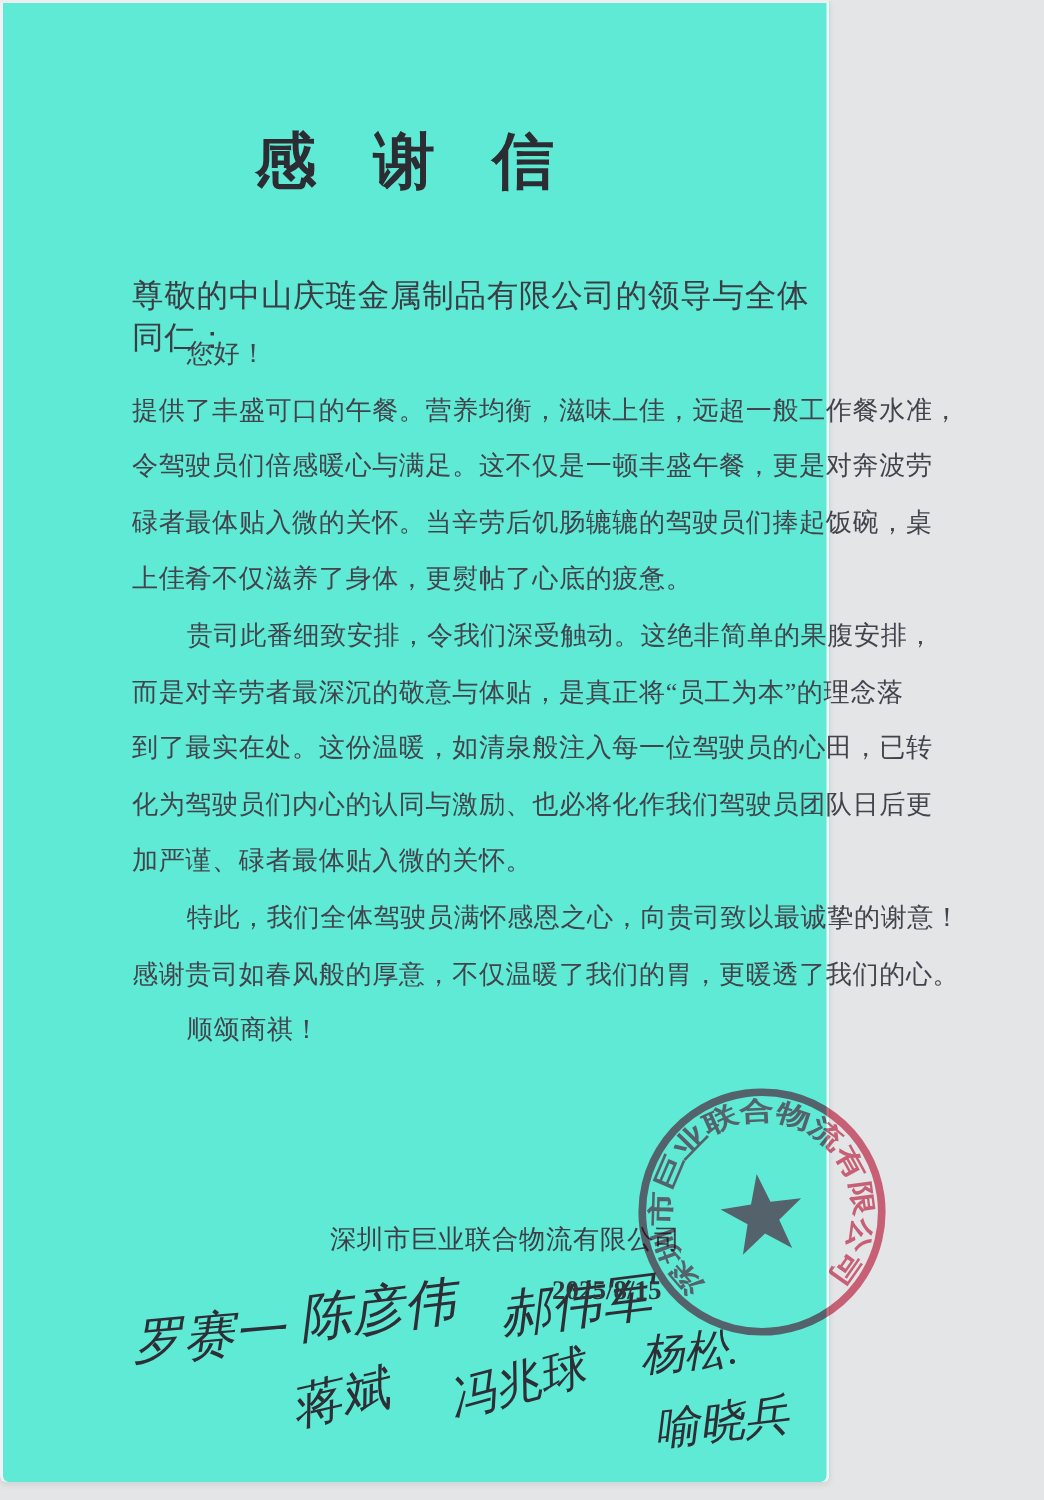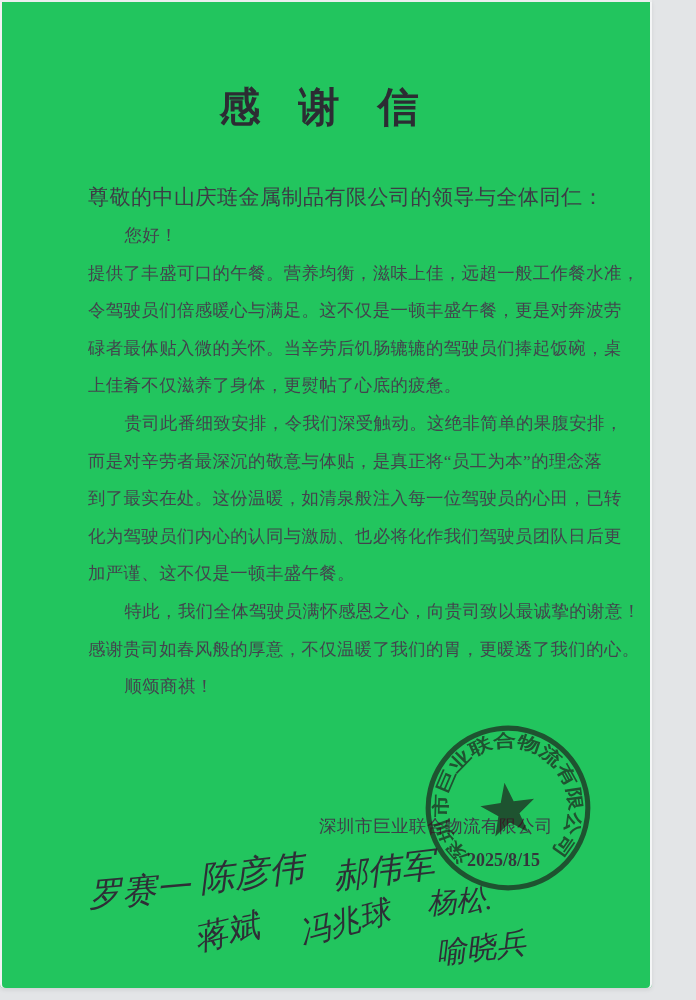--- a/index.html
+++ b/index.html
@@ -6,22 +6,22 @@
   body {
     width: 696px; height: 1000px;
     background: #e3e5e7;
     position: relative;
     overflow: hidden;
     font-family: "Liberation Serif", "DejaVu Serif", serif;
   }
   .page {
     position: absolute;
     left: 0; top: 0;
-    width: 652px; height: 986px;
-    background: #22c55e;
+    width: 553px; height: 986px;
+    background: #5eead4;
     border-top: 2px solid #eceeef;
     box-shadow: inset 2px 0 0 #f1f2f3, inset -2px 0 0 #f4f5f6, 0 2px 4px rgba(0,0,0,0.08);
     border-radius: 0 0 4px 4px;
   }
   .letter-title {
     position: absolute;
     top: 78px; left: 0; right: 0;
     text-align: center;
     font-size: 41px;
     font-weight: bold;
@@ -107,21 +107,21 @@
           <div class="line">提供了丰盛可口的午餐。营养均衡，滋味上佳，远超一般工作餐水准，</div>
           <div class="line">令驾驶员们倍感暖心与满足。这不仅是一顿丰盛午餐，更是对奔波劳</div>
           <div class="line">碌者最体贴入微的关怀。当辛劳后饥肠辘辘的驾驶员们捧起饭碗，桌</div>
           <div class="line">上佳肴不仅滋养了身体，更熨帖了心底的疲惫。</div>
         </div>
         <div>
           <div class="line indent">贵司此番细致安排，令我们深受触动。这绝非简单的果腹安排，</div>
           <div class="line">而是对辛劳者最深沉的敬意与体贴，是真正将“员工为本”的理念落</div>
           <div class="line">到了最实在处。这份温暖，如清泉般注入每一位驾驶员的心田，已转</div>
           <div class="line">化为驾驶员们内心的认同与激励、也必将化作我们驾驶员团队日后更</div>
-          <div class="line">加严谨、这不仅是一顿丰盛午餐。</div>
+          <div class="line">加严谨、碌者最体贴入微的关怀。</div>
         </div>
         <div>
           <div class="line indent">特此，我们全体驾驶员满怀感恩之心，向贵司致以最诚挚的谢意！</div>
           <div class="line">感谢贵司如春风般的厚意，不仅温暖了我们的胃，更暖透了我们的心。</div>
         </div>
       </div>
     <div class="line indent">顺颂商祺！</div>
   </div>
 
   <div class="company-name">深圳市巨业联合物流有限公司</div>

